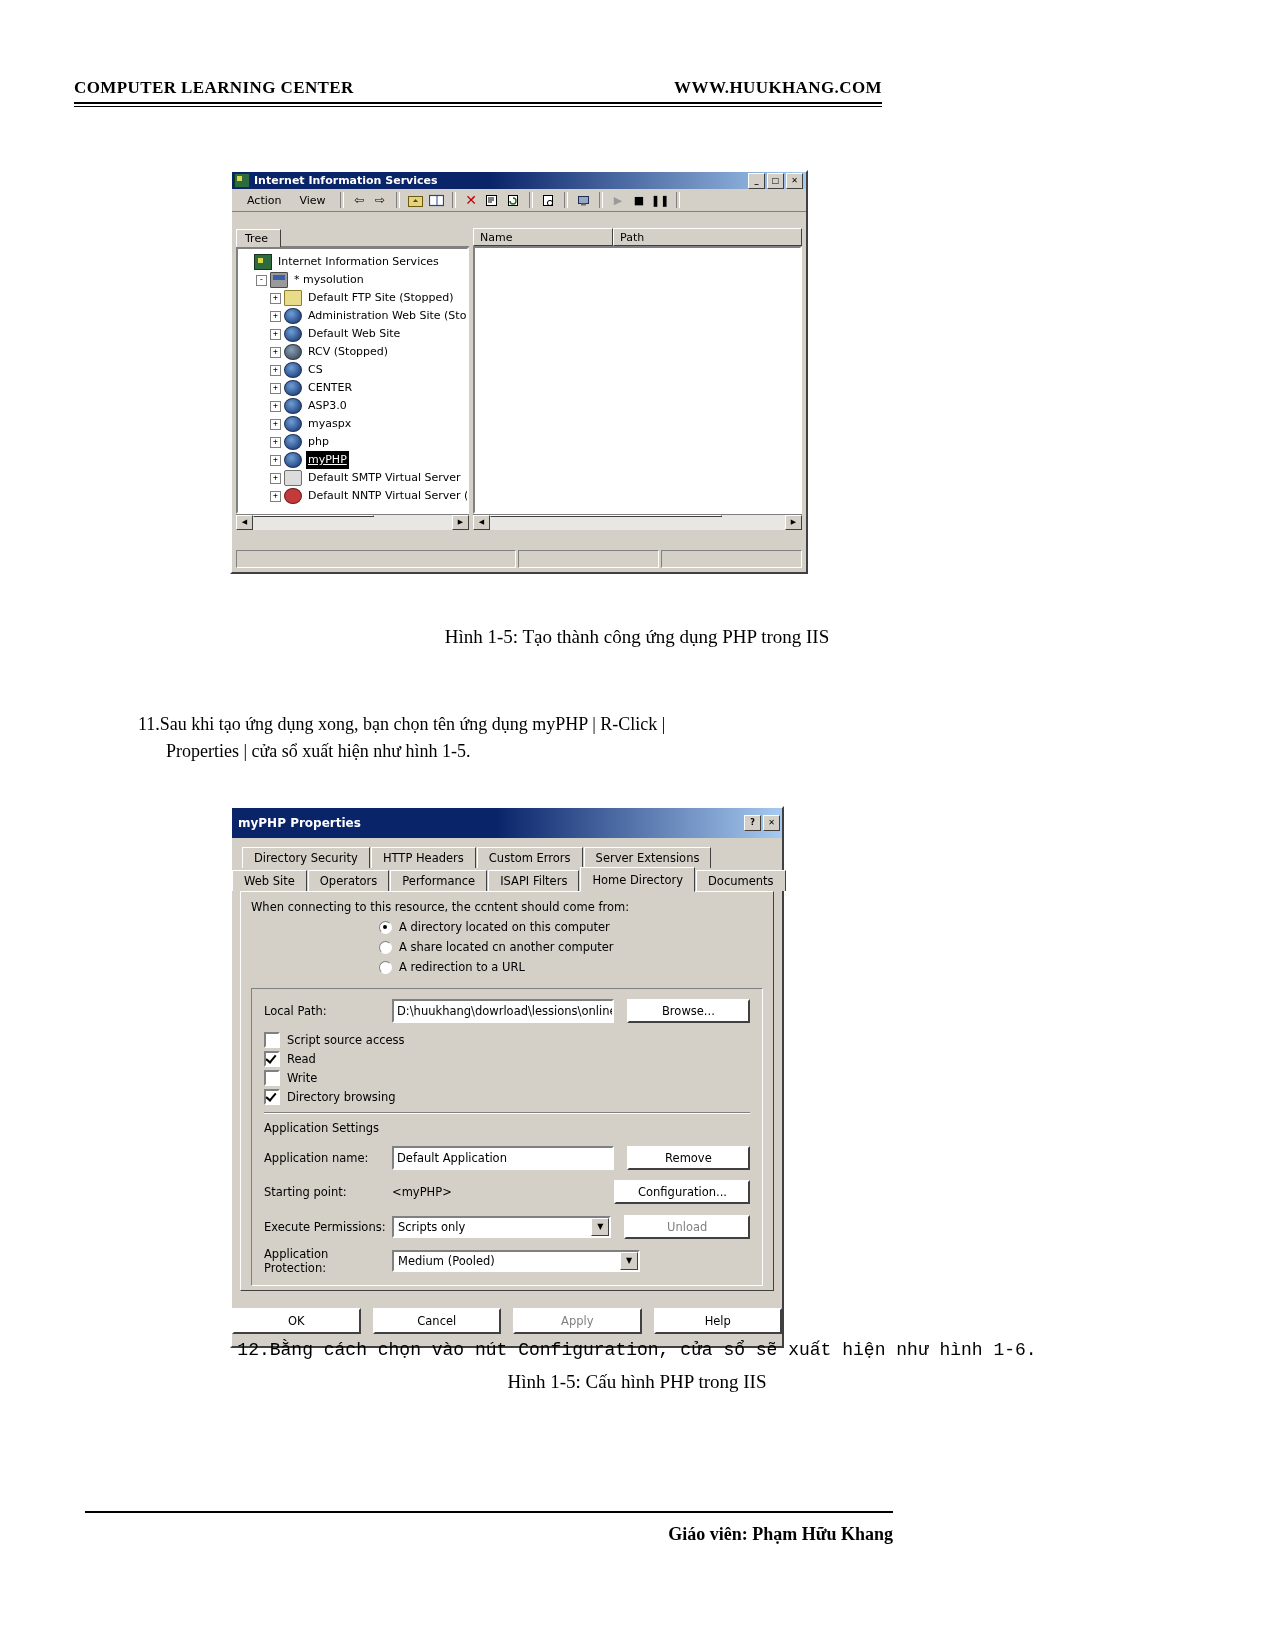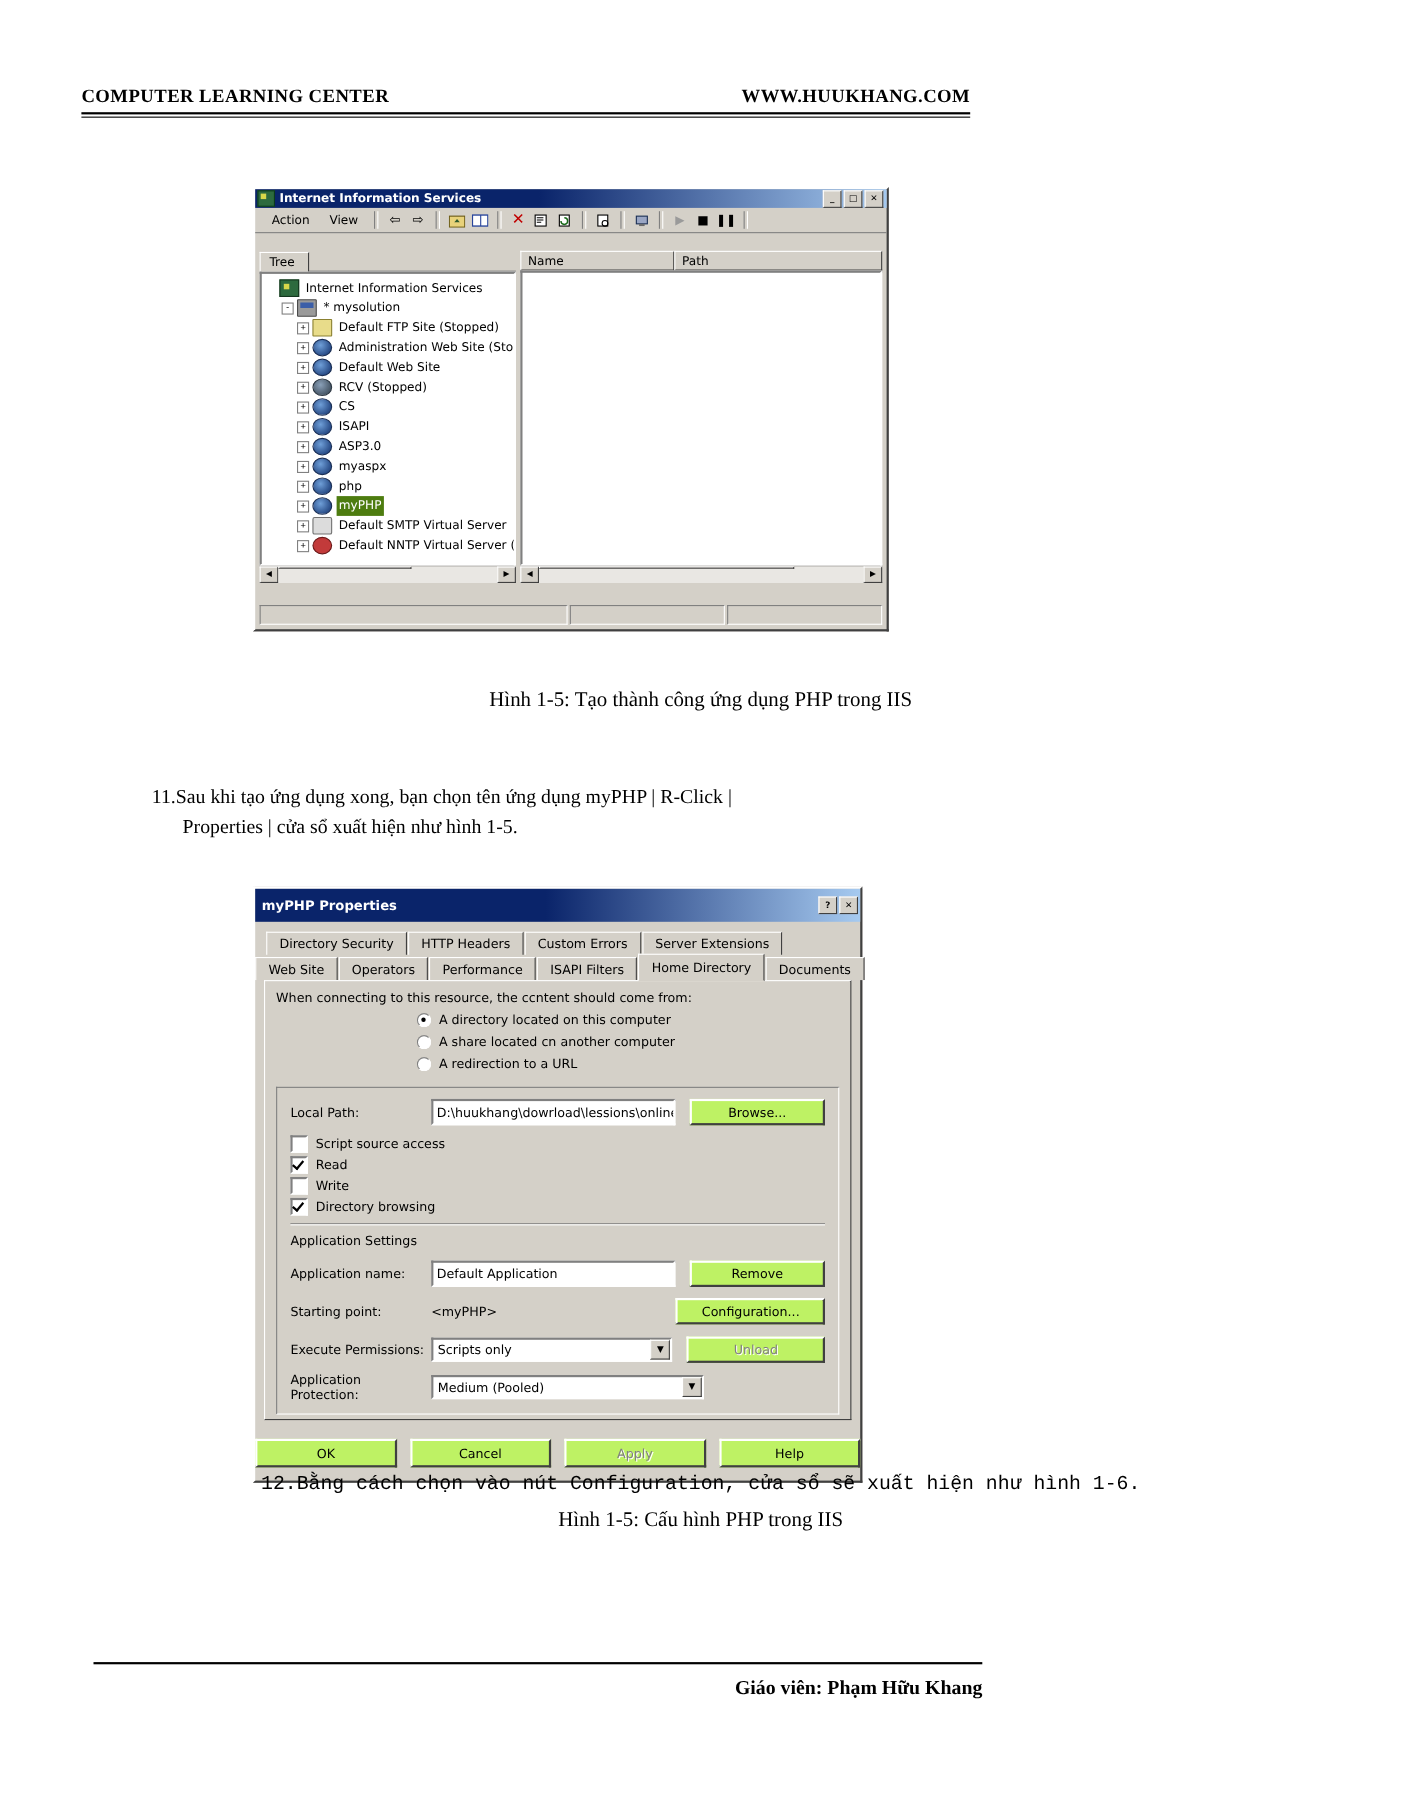--- a/index.html
+++ b/index.html
@@ -124,21 +124,21 @@
     background:radial-gradient(circle at 40% 35%,#6f9fd8 0%,#2b4f8a 70%);
     border:1px solid #1b2f55;border-radius:50%;
   }
   .ico-web-off{
     background:radial-gradient(circle at 40% 35%,#8aa0b8 0%,#4a5a6a 70%);
     border:1px solid #2a3540;border-radius:50%;
   }
   .ico-smtp{background:#dcdcdc;border:1px solid #707070;border-radius:2px;}
   .ico-nntp{background:#c23a3a;border:1px solid #6a1a1a;border-radius:50%;}
   .tlabel{padding:0 2px;}
-  .tlabel.sel{background:#4d7c0f;color:#fff;}
+  .tlabel.sel{background:#000000;color:#fff;text-decoration:underline;}
   .hscroll{
     height:15px;background:#d4d0c8;display:flex;align-items:stretch;
     border-top:1px solid #808080;
   }
   .sbtn{
     width:15px;background:#d4d0c8;
     border-top:1px solid #fff;border-left:1px solid #fff;
     border-right:1px solid #404040;border-bottom:1px solid #404040;
     font-size:7px;text-align:center;line-height:13px;
   }
@@ -226,21 +226,21 @@
   .frow{display:flex;align-items:center;margin-bottom:7px;}
   .flabel{width:128px;flex:0 0 auto;}
   .textfield{
     background:#fff;
     border-top:2px solid #808080;border-left:2px solid #808080;
     border-right:2px solid #fff;border-bottom:2px solid #fff;
     padding:2px 3px;font-size:11.5px;height:16px;line-height:16px;
     overflow:hidden;white-space:nowrap;box-sizing:content-box;
   }
   .btn{
-    background:#bef264;
+    background:#ffffff;
     border-top:2px solid #fff;border-left:2px solid #fff;
     border-right:2px solid #404040;border-bottom:2px solid #404040;
     padding:3px 22px;font-size:11.5px;text-align:center;
     font-family:"DejaVu Sans", sans-serif;
   }
   .btn.dis{color:#808080;text-shadow:1px 1px 0 #fff;}
   .chk{
     width:12px;height:12px;background:#fff;
     border-top:2px solid #808080;border-left:2px solid #808080;
     border-right:2px solid #fff;border-bottom:2px solid #fff;
@@ -410,21 +410,21 @@
               <span class="tlabel">RCV (Stopped)</span>
             </div>
             <div class="tnode" style="padding-left: 28px;">
               <span class="expander">+</span>
               <span class="tico ico-web"></span>
               <span class="tlabel">CS</span>
             </div>
             <div class="tnode" style="padding-left: 28px;">
               <span class="expander">+</span>
               <span class="tico ico-web"></span>
-              <span class="tlabel">ISAPI</span>
+              <span class="tlabel">CENTER</span>
             </div>
             <div class="tnode" style="padding-left: 28px;">
               <span class="expander">+</span>
               <span class="tico ico-web"></span>
               <span class="tlabel">ASP3.0</span>
             </div>
             <div class="tnode" style="padding-left: 28px;">
               <span class="expander">+</span>
               <span class="tico ico-web"></span>
               <span class="tlabel">myaspx</span>

